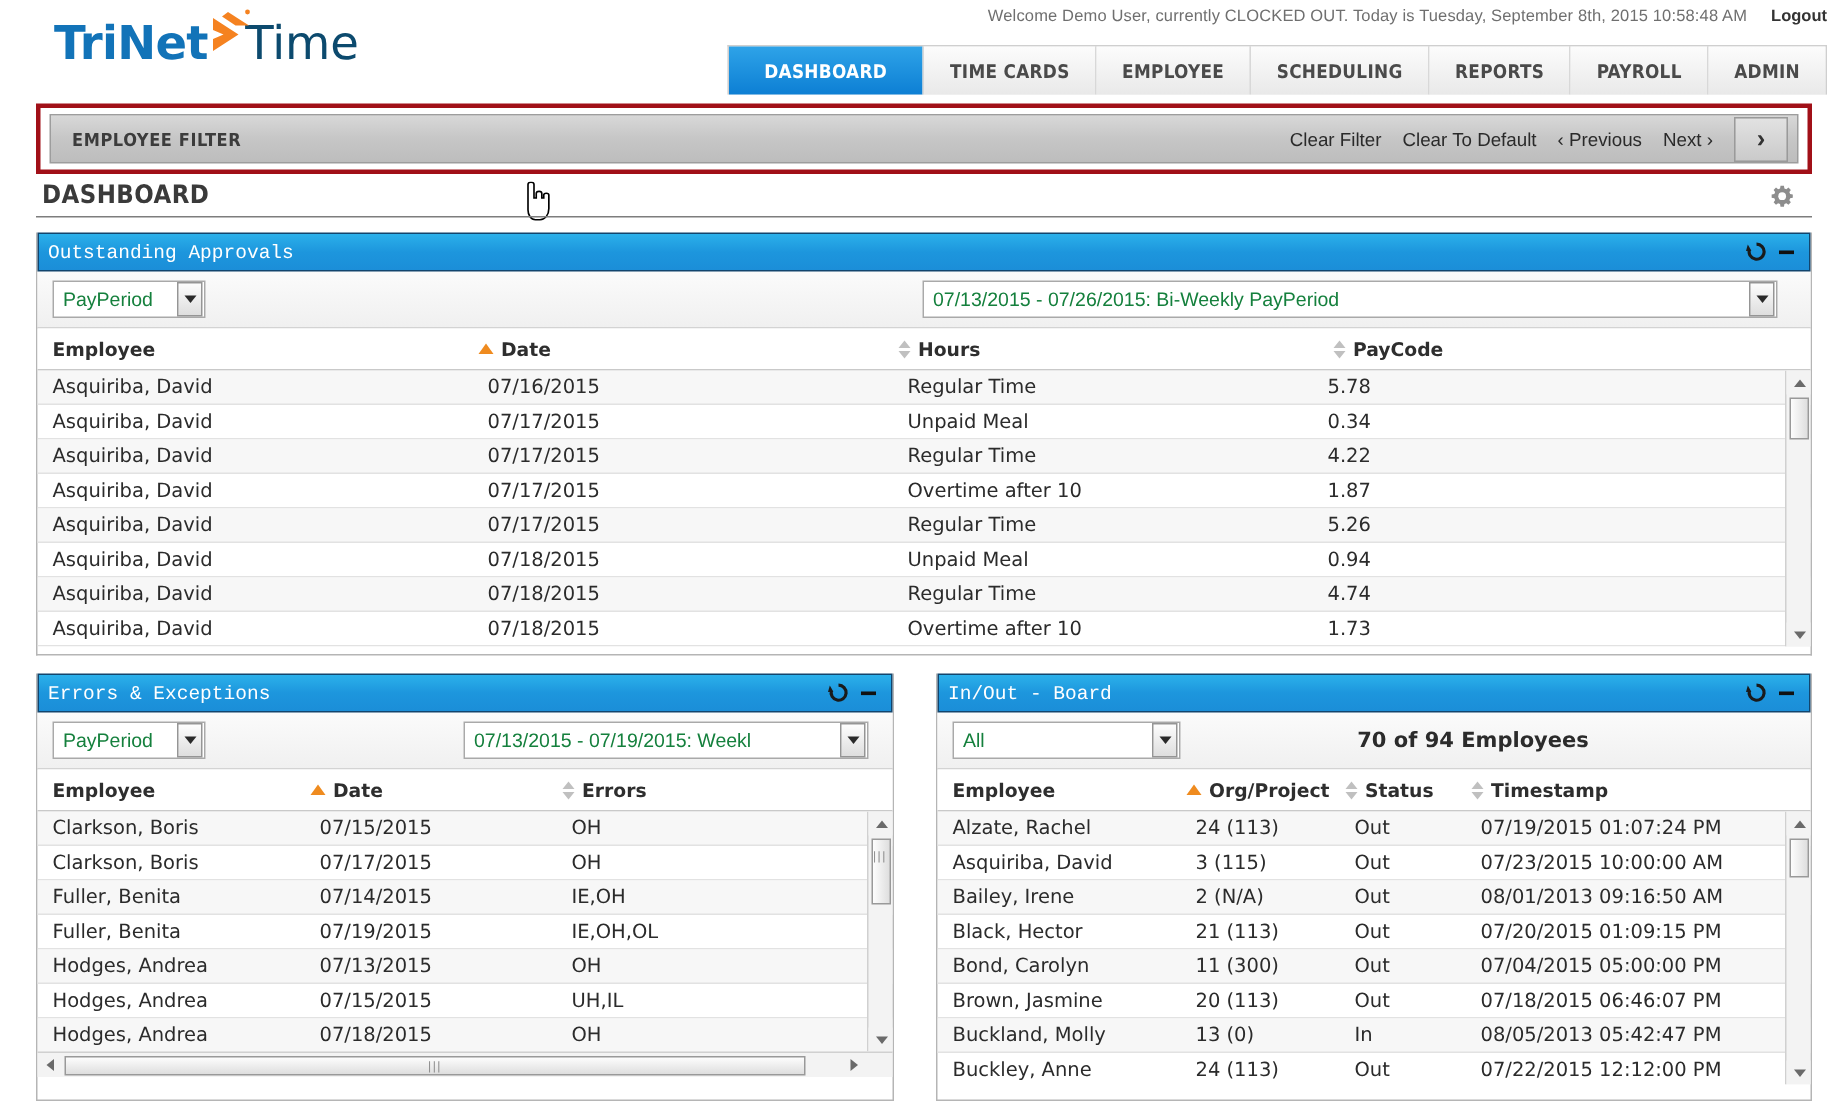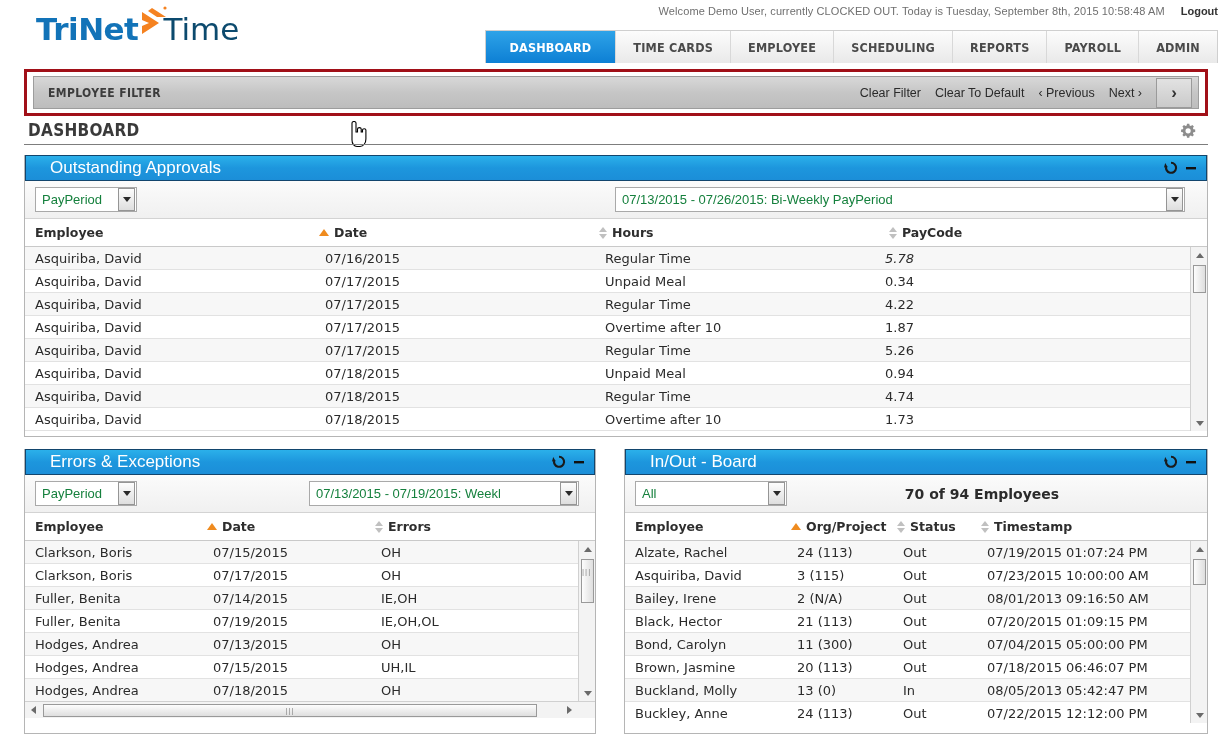--- a/index.html
+++ b/index.html
@@ -168,24 +168,24 @@
     border-top: none;
   }
   .panel-head {
     height: 26px;
     background: linear-gradient(to bottom, #2bb0ea 0%, #1d96dd 50%, #1b8ed8 100%);
     border: 1px solid #12456d;
     display: flex; align-items: center;
     position: relative;
   }
   .panel-title {
-    margin-left: 24px;
+    margin-left: 6px;
     color: #ffffff;
-    font-size: 17px;
-    font-family: Liberation Sans, sans-serif;
+    font-size: 13px;
+    font-family: Liberation Mono, monospace;
   }
   .panel-head-icons {
     margin-left: auto;
     display: flex; align-items: center; gap: 7px;
     margin-right: 9px;
   }
   .hdr-icon { cursor: pointer; line-height: 0; }
 
   .panel-toolbar {
     height: 38px;
@@ -442,21 +442,21 @@
       </span>
     <span class="th" style="width:40px;"></span>
   </div>
 
   <div class="tbody" style="height:184px;">
     <div id="oa-rows">
         <div class="trow alt" style="height: 23px;">
           <span class="td" style="width: 290px;">Asquiriba, David</span>
           <span class="td" style="width: 280px;">07/16/2015</span>
           <span class="td" style="width: 280px;">Regular Time</span>
-          <span class="td" style="width: 290px; font-style: italic;">5.78</span>
+          <span class="td" style="width: 290px;">5.78</span>
         </div>
         <div class="trow" style="height: 23px;">
           <span class="td" style="width: 290px;">Asquiriba, David</span>
           <span class="td" style="width: 280px;">07/17/2015</span>
           <span class="td" style="width: 280px;">Unpaid Meal</span>
           <span class="td" style="width: 290px;">0.34</span>
         </div>
         <div class="trow alt" style="height: 23px;">
           <span class="td" style="width: 290px;">Asquiriba, David</span>
           <span class="td" style="width: 280px;">07/17/2015</span>

